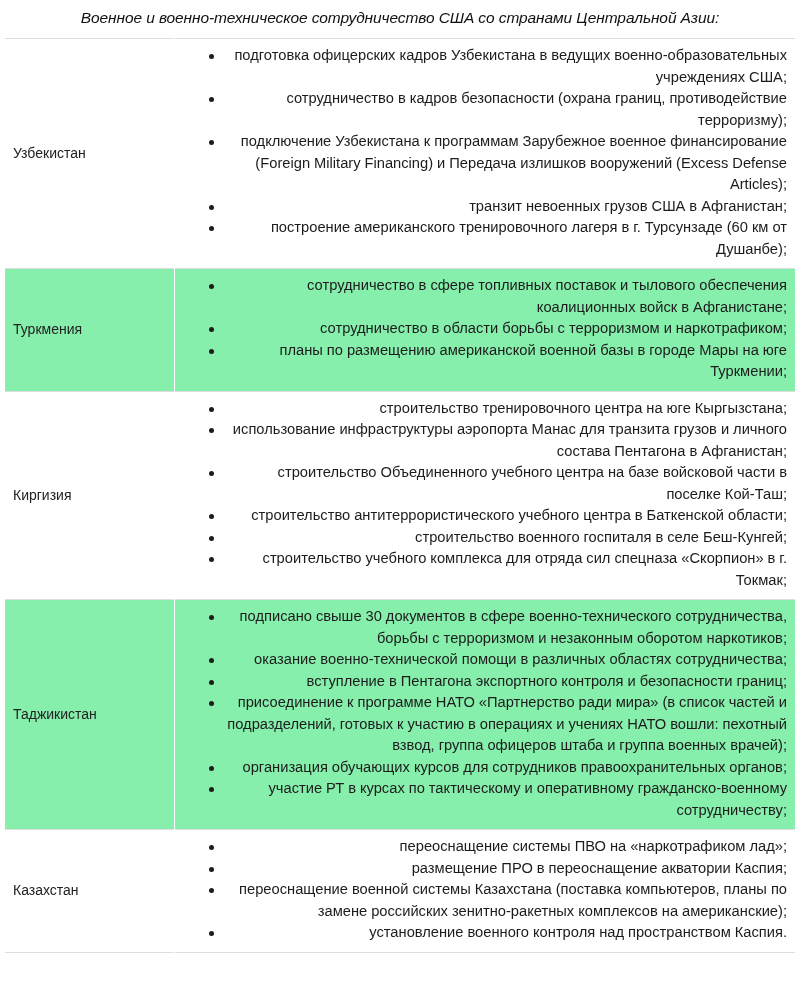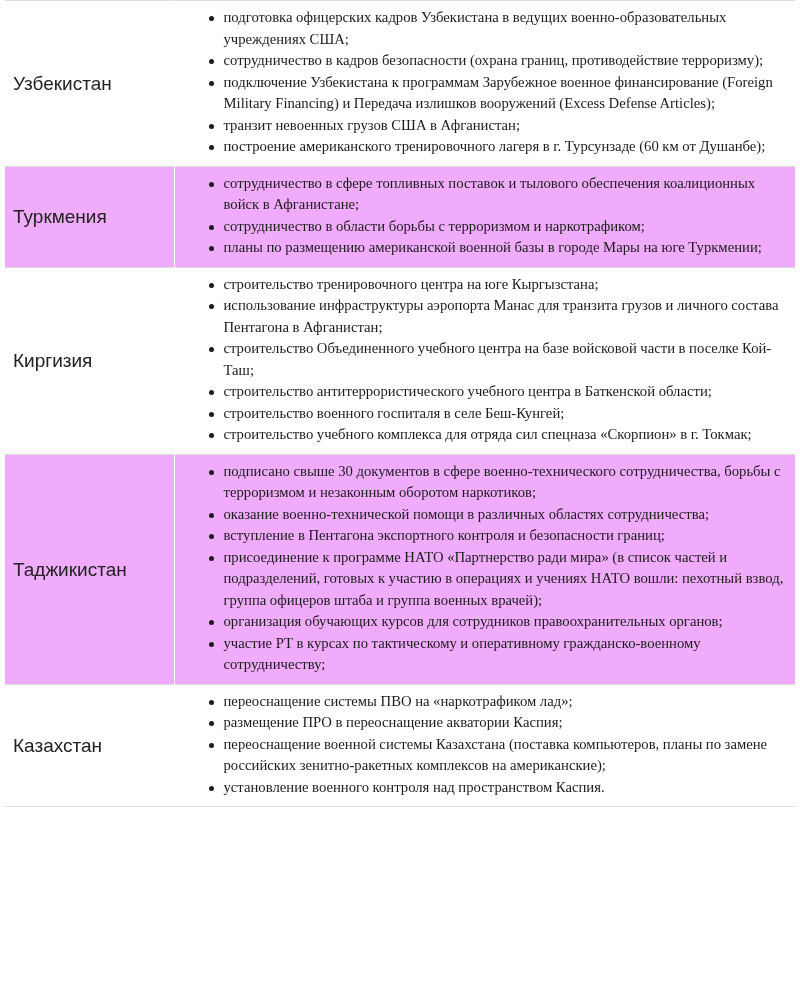--- a/index.html
+++ b/index.html
@@ -49,71 +49,71 @@
     border-bottom: 1px solid #dddddd;
   }
 
   .tbl td {
     vertical-align: middle;
     padding: 0;
   }
 
   td.country-cell {
     width: 169px;
-    font-size: 19px;
+    font-size: 14px;
     line-height: 19px;
     color: #222222;
     padding: 6px 8px 6px 8px;
     box-sizing: border-box;
     border-right: 1px solid #ffffff;
   }
 
   td.items-cell {
     padding: 6px 8px 8px 0;
     box-sizing: border-box;
   }
 
   
-  tr.shaded td { background: #f0abfc; }
+  tr.shaded td { background: #86efac; }
   tr.plain  td { background: #ffffff; }
   tr.plain td.country-cell { border-right: 1px solid #ffffff; }
 
   
   ul.items {
     margin: 0;
     padding: 0 0 0 34px;
     list-style: none;
   }
   ul.items > li {
     position: relative;
     font-size: 14.7px;
     line-height: 21.5px;
     color: #1c1c1c;
     padding: 0 0 0 15px;
     margin: 0 0 0 0;
-    text-align: left;
+    text-align: right;
     word-spacing: -0.1px;
-    font-family: Liberation Serif, serif;
   }
   ul.items > li::before {
     content: "";
     position: absolute;
     left: 0;
     top: 9px;
     width: 5px;
     height: 5px;
     border-radius: 50%;
     background: #1c1c1c;
   }
 </style>
 </head>
 <body>
 
 <div class="page">
 
+  <div class="doc-title">Военное и военно-техническое сотрудничество США со странами Центральной Азии:</div>
 
   <table class="tbl">
     <tbody>
         <tr class="plain">
           <td class="country-cell">Узбекистан</td>
           <td class="items-cell">
             <ul class="items">
               <li>подготовка офицерских кадров Узбекистана в ведущих военно-образовательных учреждениях США;</li>
               <li>сотрудничество в кадров безопасности (охрана границ, противодействие терроризму);</li>
               <li>подключение Узбекистана к программам Зарубежное военное финансирование (Foreign Military Financing) и Передача излишков вооружений (Excess Defense Articles);</li>

